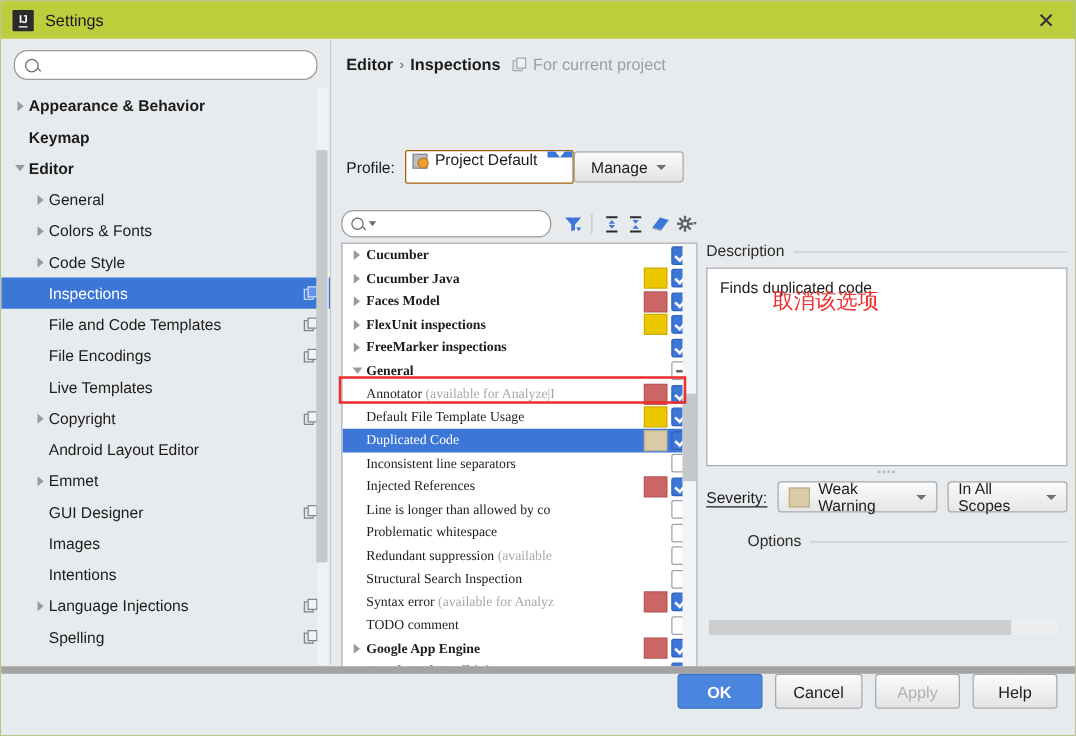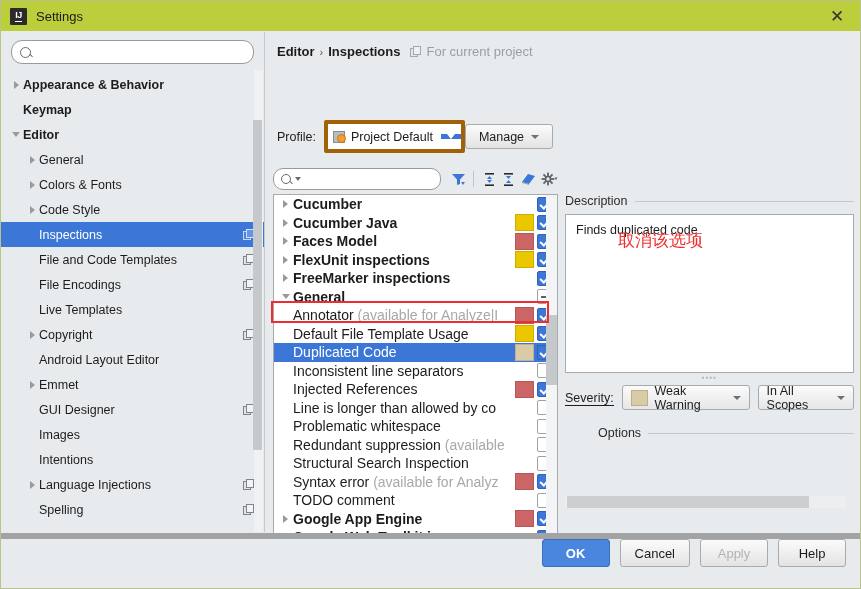--- a/index.html
+++ b/index.html
@@ -165,22 +165,22 @@
     display: flex; align-items: center; gap: 5px;
   }
   .bc-note .copy-ic { opacity: .55; }
 
   .profile-row {
     position: absolute; left: 12px; top: 88px;
     display: flex; align-items: center;
   }
   .profile-label { font-size: 12.5px; margin-right: 8px; }
   .combo {
-    height: 25px; display: flex; align-items: center;
-    border: 4px solid #a16207; background: #ffffff;
+    height: 25px; display: flex; align-items: flex-start;
+    border: 1px solid #a16207; background: #ffffff;
     border-radius: 2px; overflow: hidden;
   }
   .combo .cval {
     display: flex; align-items: center; gap: 5px;
     padding: 0 8px 0 5px; font-size: 12.5px; white-space: nowrap;
   }
   .profile-ic {
     width: 13px; height: 13px; flex: none; position: relative;
   }
   .profile-ic::before {
@@ -239,22 +239,23 @@
   
   .insp-panel {
     position: absolute; left: 8px; top: 162px;
     width: 285px; height: 370px;
     background: #ffffff; border: 1px solid #a7abae;
     box-sizing: border-box; overflow: hidden;
   }
   .insp-scroll { position: absolute; inset: 0; overflow: hidden; }
   .irow {
     height: 18.5px; display: flex; align-items: center;
-    padding-left: 4px; position: relative; font-size: 14px;
+    padding-left: 4px; position: relative; font-size: 11px;
     white-space: nowrap;
+    font-family: Liberation Serif, serif;
   }
   .irow .iarrow { width: 15px; flex: none; display:flex; align-items:center; justify-content:center;}
   .iarrow i {
     width: 0; height: 0;
     border-left: 5px solid #9a9a9a;
     border-top: 4px solid transparent; border-bottom: 4px solid transparent;
   }
   .iarrow.open i {
     border-left: 4px solid transparent; border-right: 4px solid transparent;
     border-top: 5px solid #9a9a9a; border-bottom: 0;

